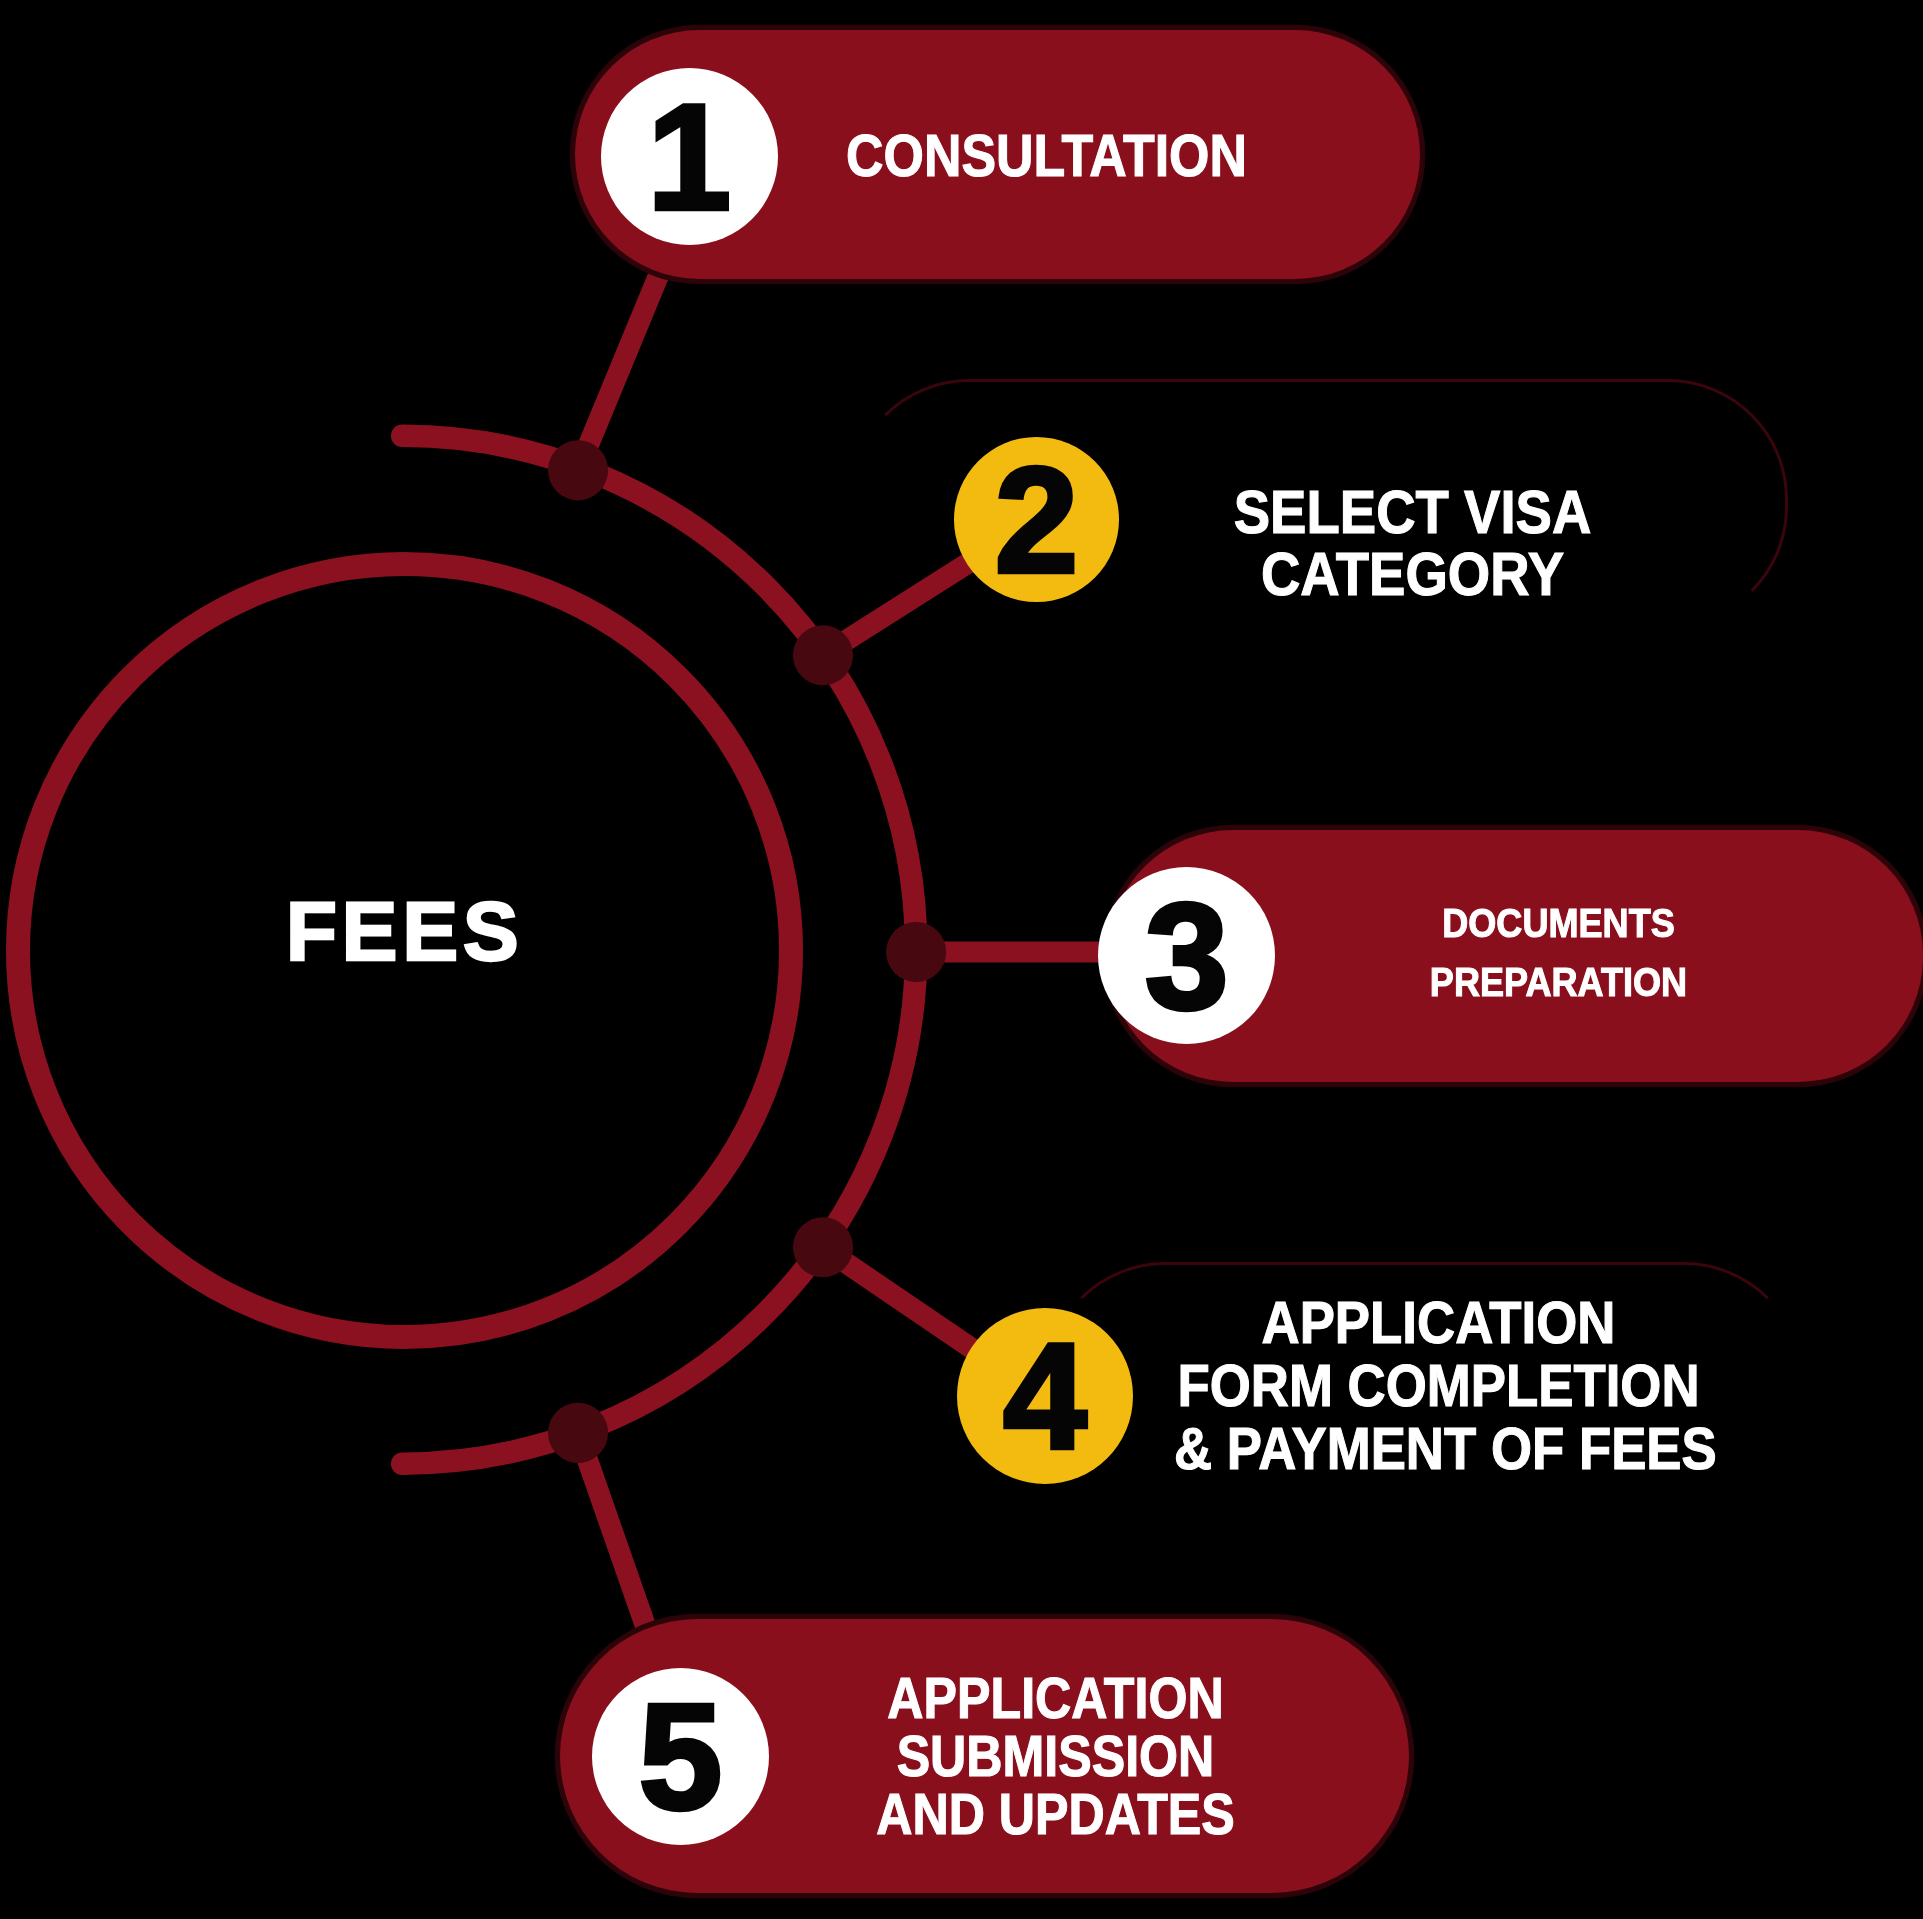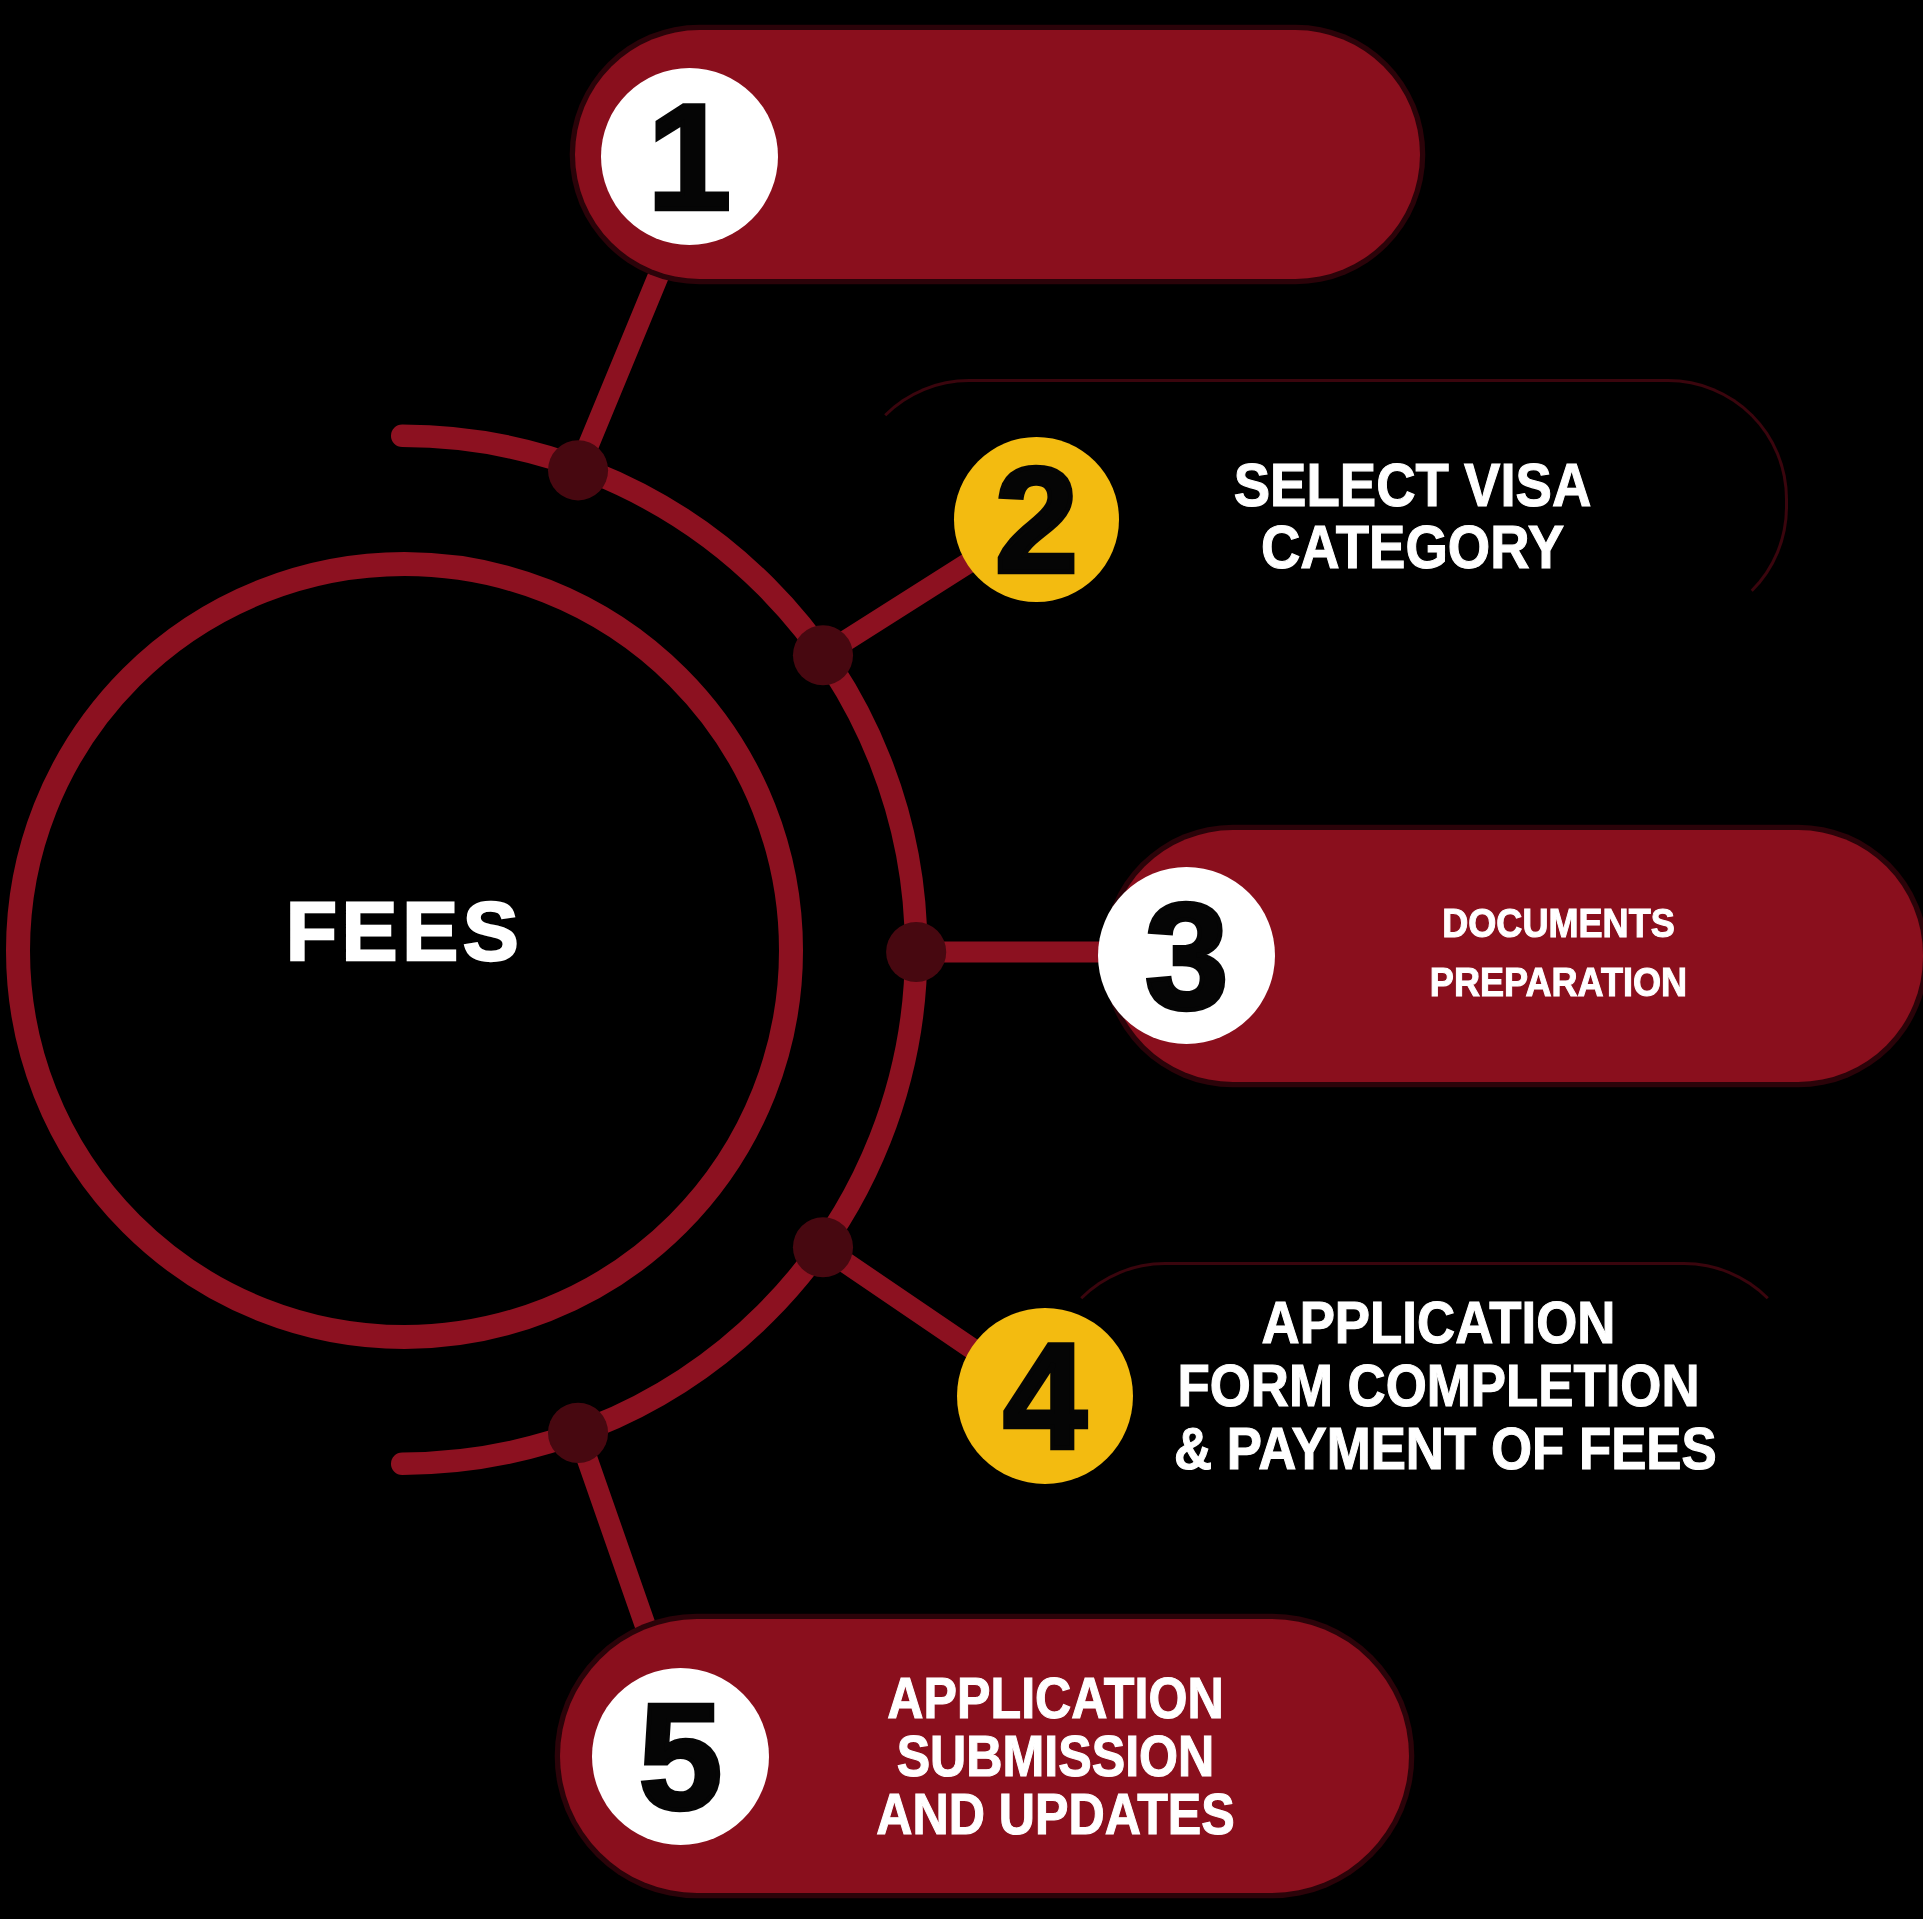--- a/index.html
+++ b/index.html
@@ -60,21 +60,21 @@
 
   
   .step-text{color:#fff;font-weight:700;text-align:center;}
   .step-text .ln{
     display:block;transform:scaleX(0.88);transform-origin:50% 50%;
     white-space:nowrap;-webkit-text-stroke:1.1px #fff;
   }
   .text-1{left:203px;top:95px;right:105px;font-size:59px;line-height:63px;}
   .text-3{left:165px;top:64px;width:571px;font-size:41px;line-height:59px;}
   .text-5{left:210px;top:50px;width:571px;font-size:57px;line-height:58px;}
-  .text-2{left:1112px;top:454px;width:601px;font-size:62px;line-height:62px;text-align:center;}
+  .text-2{left:1112px;top:481px;width:601px;font-size:62px;line-height:62px;text-align:center;}
   .text-4{left:1138px;top:1291px;width:601px;font-size:60px;line-height:63px;}
 </style>
 </head>
 <body>
 
 <div class="abs visa-ring"></div>
 <div class="abs visa-title">FEES</div>
 
 <svg class="abs connector-layer" viewBox="0 0 2560 2554">
   <path d="M 535 580 A 684 684 0 0 1 535 1948" fill="none" stroke="#8C1120" stroke-width="30" stroke-linecap="round"></path>
@@ -89,20 +89,23 @@
   <circle cx="1095" cy="1660" r="40" fill="#470810"></circle>
   <circle cx="769" cy="1907" r="40" fill="#470810"></circle>
 </svg>
 
 <div class="abs ghost-card ghost-card-2"></div>
 <div class="abs ghost-card ghost-card-4"></div>
 
 <div class="abs pill pill-1">
   <div class="abs badge badge-white badge-1">
     <span class="num">1</span>
+  </div>
+  <div class="abs step-text text-1">
+    <span class="ln">CONSULTATION</span>
   </div>
 </div>
 
 <div class="abs badge badge-yellow badge-2">
   <span class="num">2</span>
 </div>
 <div class="abs step-text text-2">
   <span class="ln">SELECT VISA</span>
   <span class="ln">CATEGORY</span>
 </div>

